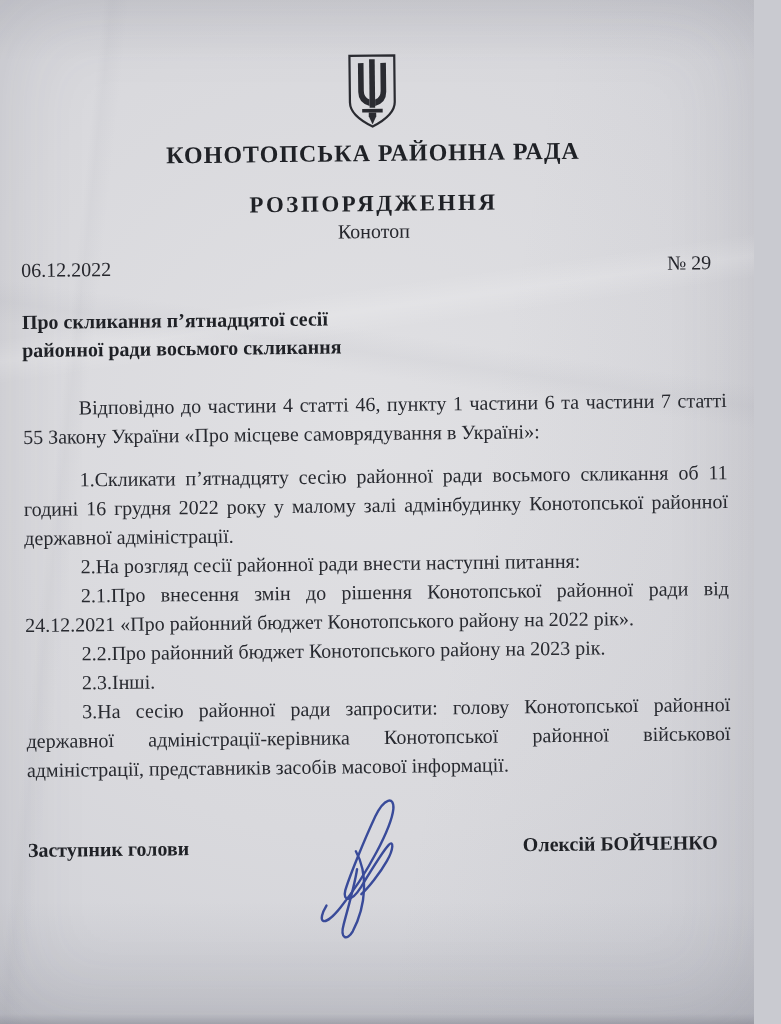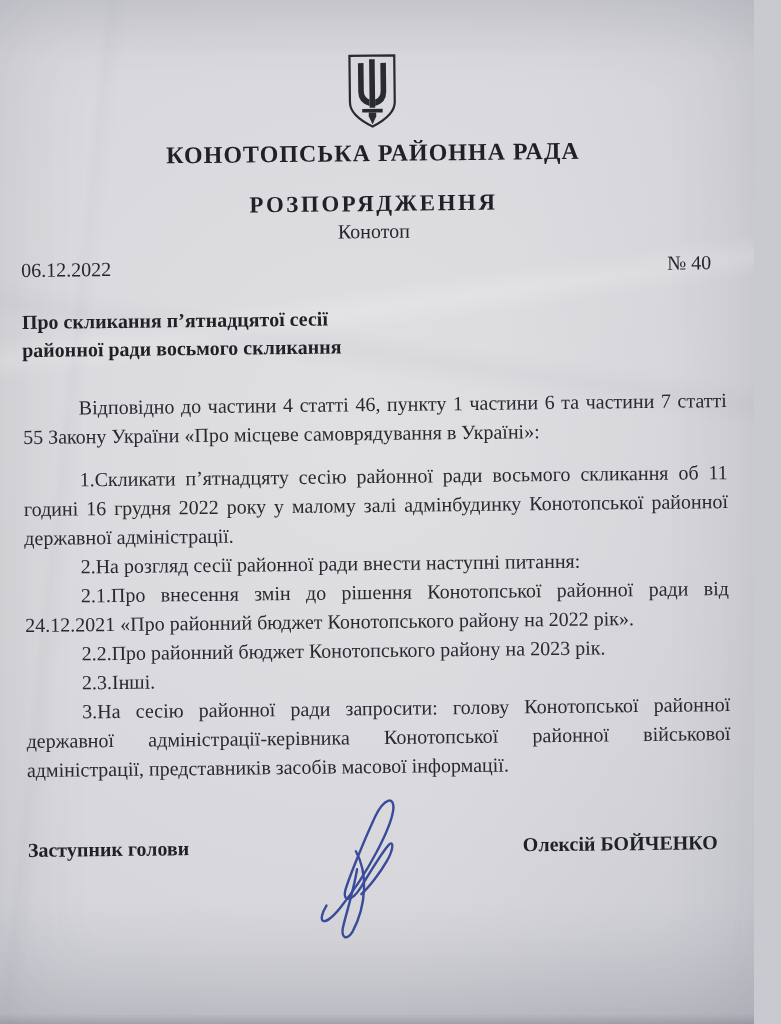--- a/index.html
+++ b/index.html
@@ -74,21 +74,21 @@
       </g>
     </svg>
 
     <div class="org">КОНОТОПСЬКА РАЙОННА РАДА</div>
 
     <div class="doctype">РОЗПОРЯДЖЕННЯ</div>
     <div class="place">Конотоп</div>
 
     <div class="meta">
       <span>06.12.2022</span>
-      <span>№ 40</span>
+      <span>№ 29</span>
     </div>
 
     <div class="subject">
       <div>Про скликання п’ятнадцятої сесії</div>
       <div>районної ради восьмого скликання</div>
     </div>
 
     <div class="bodytext">
       <p class="para preamble">Відповідно до частини 4 статті 46, пункту 1 частини 6 та частини 7 статті 55 Закону України «Про місцеве самоврядування в Україні»:</p>
       <p class="para">1.Скликати п’ятнадцяту сесію районної ради восьмого скликання об 11 годині 16 грудня 2022 року у малому залі адмінбудинку Конотопської районної державної адміністрації.</p>

